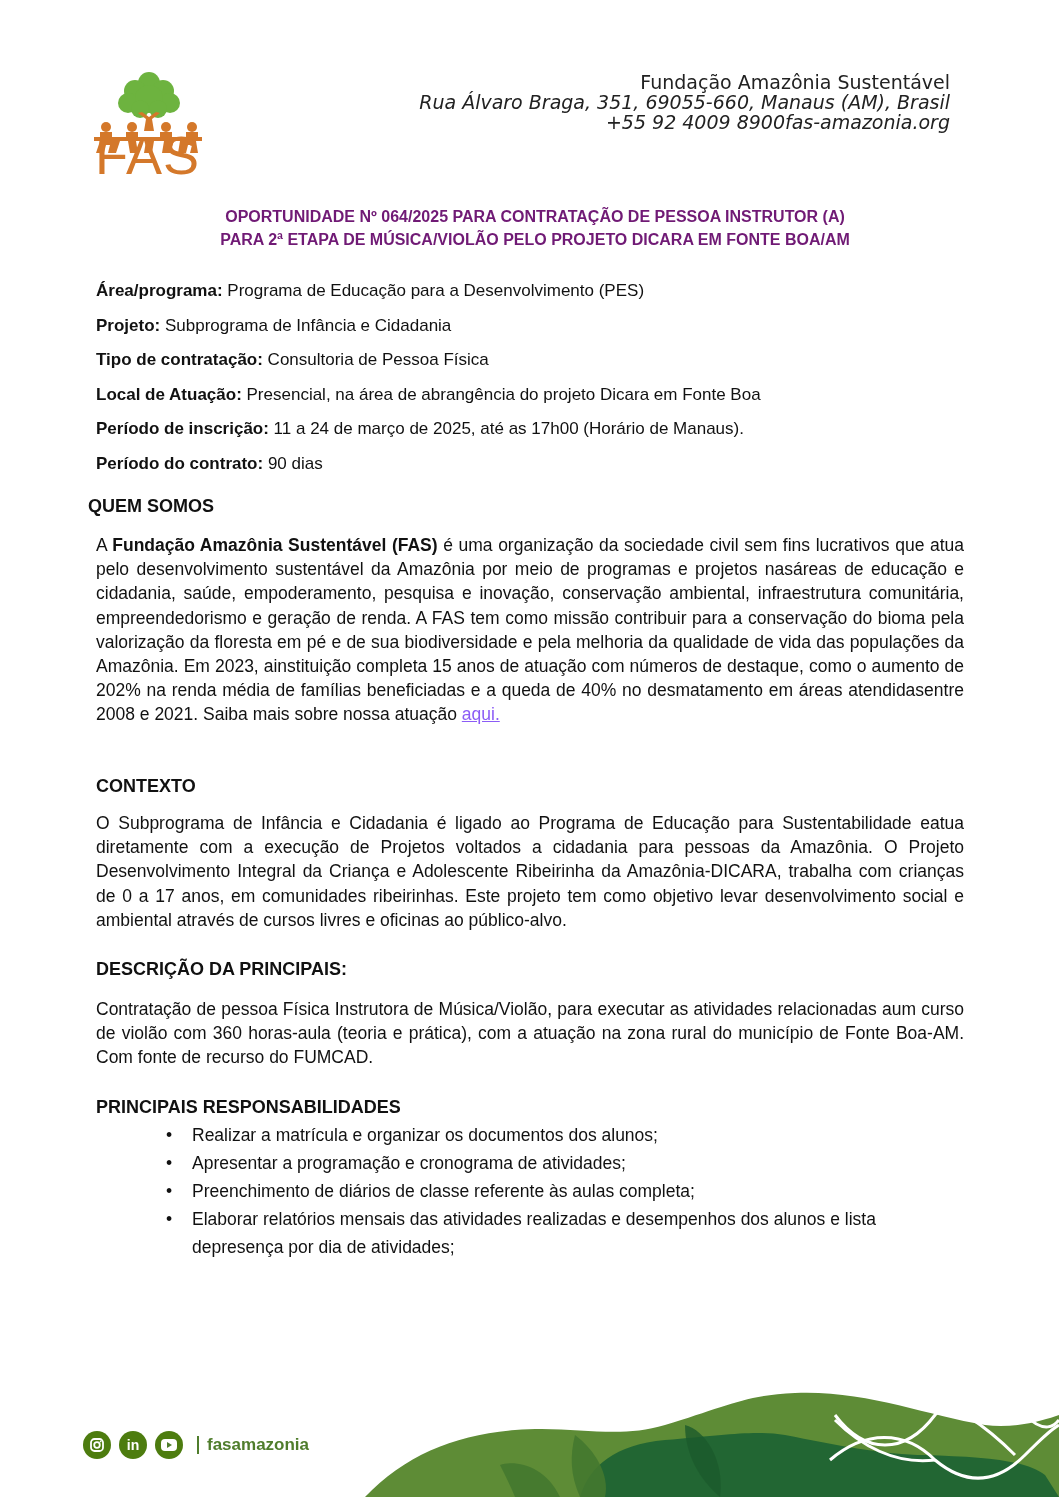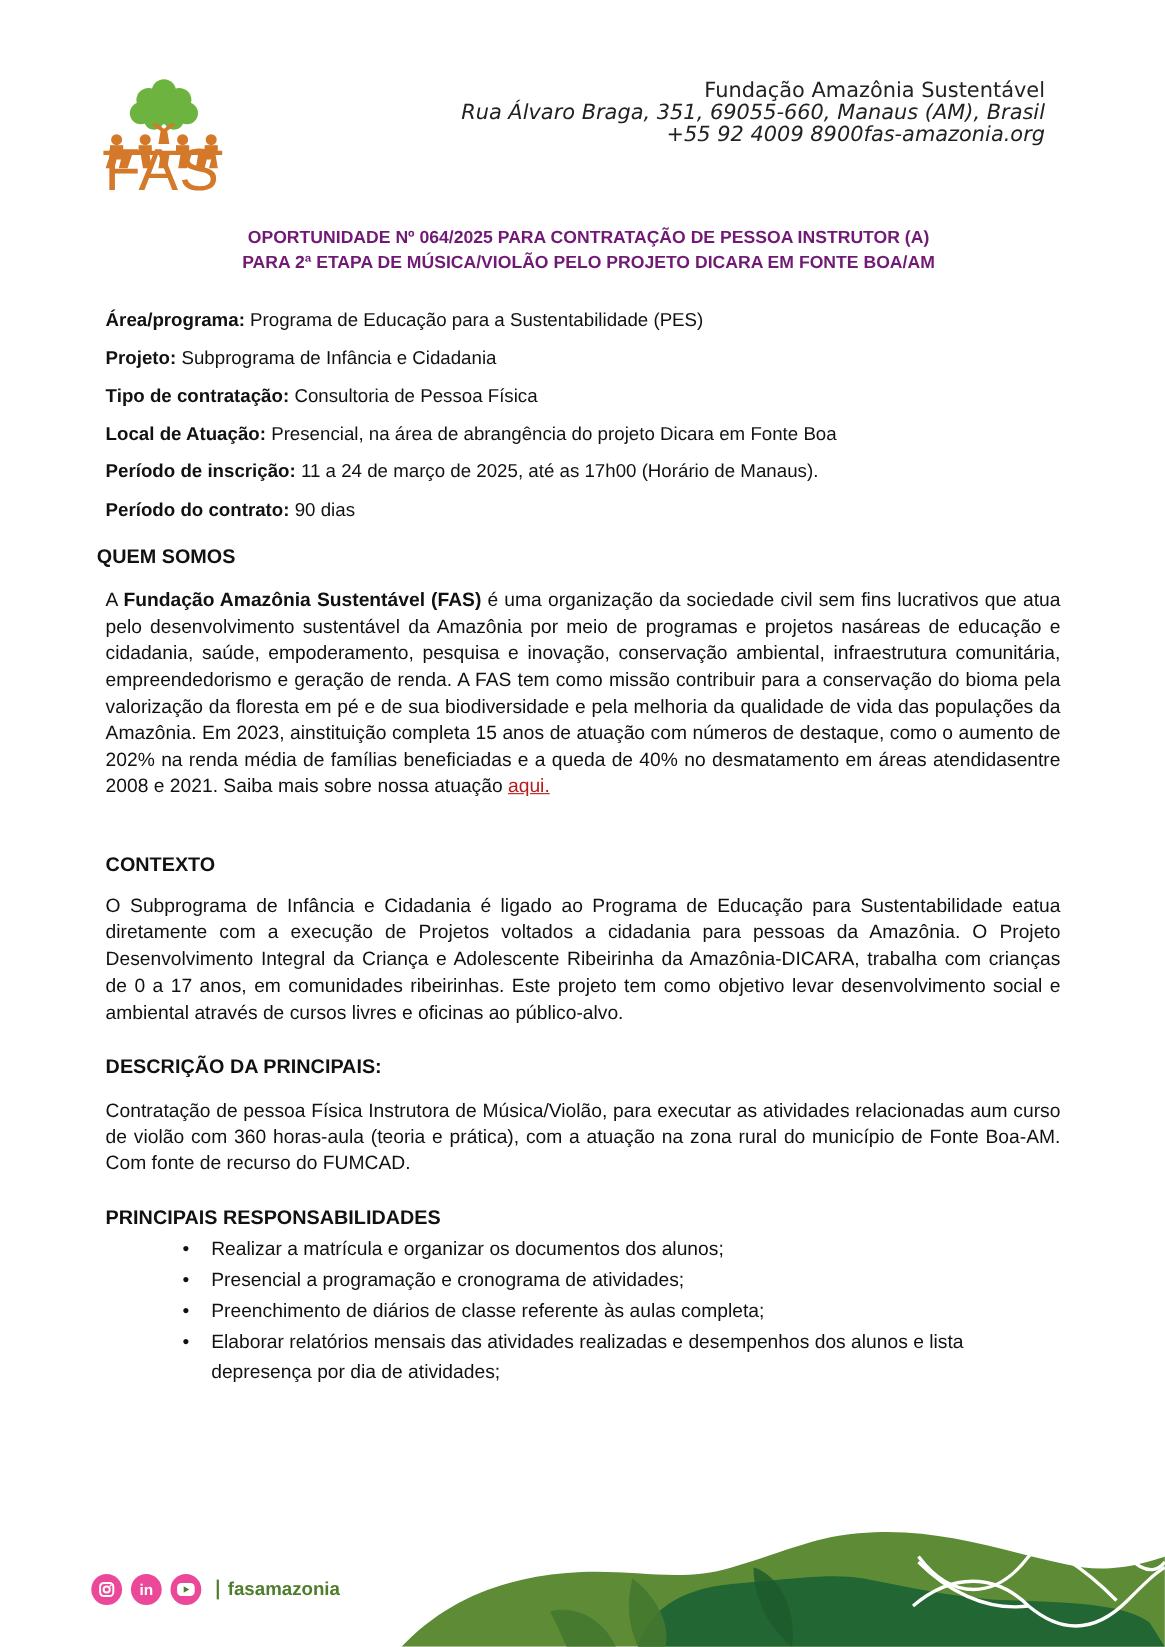--- a/index.html
+++ b/index.html
@@ -31,30 +31,30 @@
   .section-h {
     position: absolute; font-family: "Liberation Sans", sans-serif; font-weight: bold;
     font-size: 18px; color: #111;
   }
   .para {
     position: absolute; left: 96px; width: 868px; text-align: justify;
     font-family: "Liberation Sans", sans-serif; font-size: 17.5px; line-height: 24.2px;
     text-align-last: left;
   }
   .para b { font-weight: bold; }
-  .para a { color: #b91c1c; text-decoration: underline; }
+  .para a { color: #8b5cf6; text-decoration: underline; }
   .bullets {
     position: absolute; left: 158px; top: 1121px; width: 800px; margin: 0; padding: 0;
     list-style: none; font-family: "Liberation Sans", sans-serif; font-size: 17.5px; line-height: 28px;
   }
   .bullets li { position: relative; padding-left: 34px; }
   .bullets li .dot { position: absolute; left: 8px; top: 0; }
   .footer-social { position: absolute; left: 83px; top: 1431px; display: flex; align-items: center; }
   .circle {
-    width: 28px; height: 28px; border-radius: 50%; background: #ec4899; margin-right: 8px;
+    width: 28px; height: 28px; border-radius: 50%; background: #4d7c0f; margin-right: 8px;
     display: flex; align-items: center; justify-content: center; color: #fff;
     font-family: "Liberation Sans", sans-serif; font-weight: bold; font-size: 14px;
   }
   .sep { width: 2px; height: 18px; background: #4f7d2c; margin: 0 8px 0 6px; }
   .handle { font-family: "Liberation Sans", sans-serif; font-size: 17px; color: #4f7d2c; font-weight: bold; }
   .waves { position: absolute; left: 365px; top: 1385px; width: 694px; height: 112px; }
 </style>
 </head>
 <body>
 
@@ -93,41 +93,41 @@
     <span style="margin-left:0">+55 92 4009 8900</span><span>fas-amazonia.org</span>
   </div>
 </div>
 
 <div class="title">
   <div>OPORTUNIDADE Nº 064/2025 PARA CONTRATAÇÃO DE PESSOA INSTRUTOR (A)</div>
   <div>PARA 2ª ETAPA DE MÚSICA/VIOLÃO PELO PROJETO DICARA EM FONTE BOA/AM</div>
 </div>
 
 <div class="fields">
-  <div class="field"><b>Área/programa:</b><span> Programa de Educação para a Sustentabilidade (PES)</span></div>
+  <div class="field"><b>Área/programa:</b><span> Programa de Educação para a Desenvolvimento (PES)</span></div>
   <div class="field"><b>Projeto:</b><span> Subprograma de Infância e Cidadania</span></div>
   <div class="field"><b>Tipo de contratação:</b><span> Consultoria de Pessoa Física</span></div>
   <div class="field"><b>Local de Atuação:</b><span> Presencial, na área de abrangência do projeto Dicara em Fonte Boa</span></div>
   <div class="field"><b>Período de inscrição:</b><span> 11 a 24 de março de 2025, até as 17h00 (Horário de Manaus).</span></div>
   <div class="field"><b>Período do contrato:</b><span> 90 dias</span></div>
 </div>
 
 <div class="section-h" style="left:88px; top:496px;">QUEM SOMOS</div>
 <div class="para" style="top:533px;"><span>A </span><b>Fundação Amazônia Sustentável (FAS)</b><span> é uma organização da sociedade civil sem fins lucrativos que atua pelo desenvolvimento sustentável da Amazônia por meio de programas e projetos nasáreas de educação e cidadania, saúde, empoderamento, pesquisa e inovação, conservação ambiental, infraestrutura comunitária, empreendedorismo e geração de renda. A FAS tem como missão contribuir para a conservação do bioma pela valorização da floresta em pé e de sua biodiversidade e pela melhoria da qualidade de vida das populações da Amazônia. Em 2023, ainstituição completa 15 anos de atuação com números de destaque, como o aumento de 202% na renda média de famílias beneficiadas e a queda de 40% no desmatamento em áreas atendidasentre 2008 e 2021. Saiba mais sobre nossa atuação </span><a>aqui.</a></div>
 
 <div class="section-h" style="left:96px; top:776px;">CONTEXTO</div>
 <div class="para" style="top:811px;">O Subprograma de Infância e Cidadania é ligado ao Programa de Educação para Sustentabilidade eatua diretamente com a execução de Projetos voltados a cidadania para pessoas da Amazônia. O Projeto Desenvolvimento Integral da Criança e Adolescente Ribeirinha da Amazônia-DICARA, trabalha com crianças de 0 a 17 anos, em comunidades ribeirinhas. Este projeto tem como objetivo levar desenvolvimento social e ambiental através de cursos livres e oficinas ao público-alvo.</div>
 
 <div class="section-h" style="left:96px; top:959px;">DESCRIÇÃO DA PRINCIPAIS:</div>
 <div class="para" style="top:997px;">Contratação de pessoa Física Instrutora de Música/Violão, para executar as atividades relacionadas aum curso de violão com 360 horas-aula (teoria e prática), com a atuação na zona rural do município de Fonte Boa-AM. Com fonte de recurso do FUMCAD.</div>
 
 <div class="section-h" style="left:96px; top:1097px;">PRINCIPAIS RESPONSABILIDADES</div>
 <ul class="bullets">
   <li><span class="dot">•</span><span>Realizar a matrícula e organizar os documentos dos alunos;</span></li>
-  <li><span class="dot">•</span><span>Presencial a programação e cronograma de atividades;</span></li>
+  <li><span class="dot">•</span><span>Apresentar a programação e cronograma de atividades;</span></li>
   <li><span class="dot">•</span><span>Preenchimento de diários de classe referente às aulas completa;</span></li>
   <li><span class="dot">•</span><span>Elaborar relatórios mensais das atividades realizadas e desempenhos dos alunos e lista depresença por dia de atividades;</span></li>
 </ul>
 
 <div class="footer-social">
   <div class="circle">
     <svg width="16" height="16" viewBox="0 0 16 16">
         <rect x="2" y="2" width="12" height="12" rx="3.5" fill="none" stroke="#fff" stroke-width="1.8"></rect>
         <circle cx="8" cy="8" r="2.8" fill="none" stroke="#fff" stroke-width="1.8"></circle>
         <circle cx="11.6" cy="4.4" r="0.9" fill="#fff"></circle>

